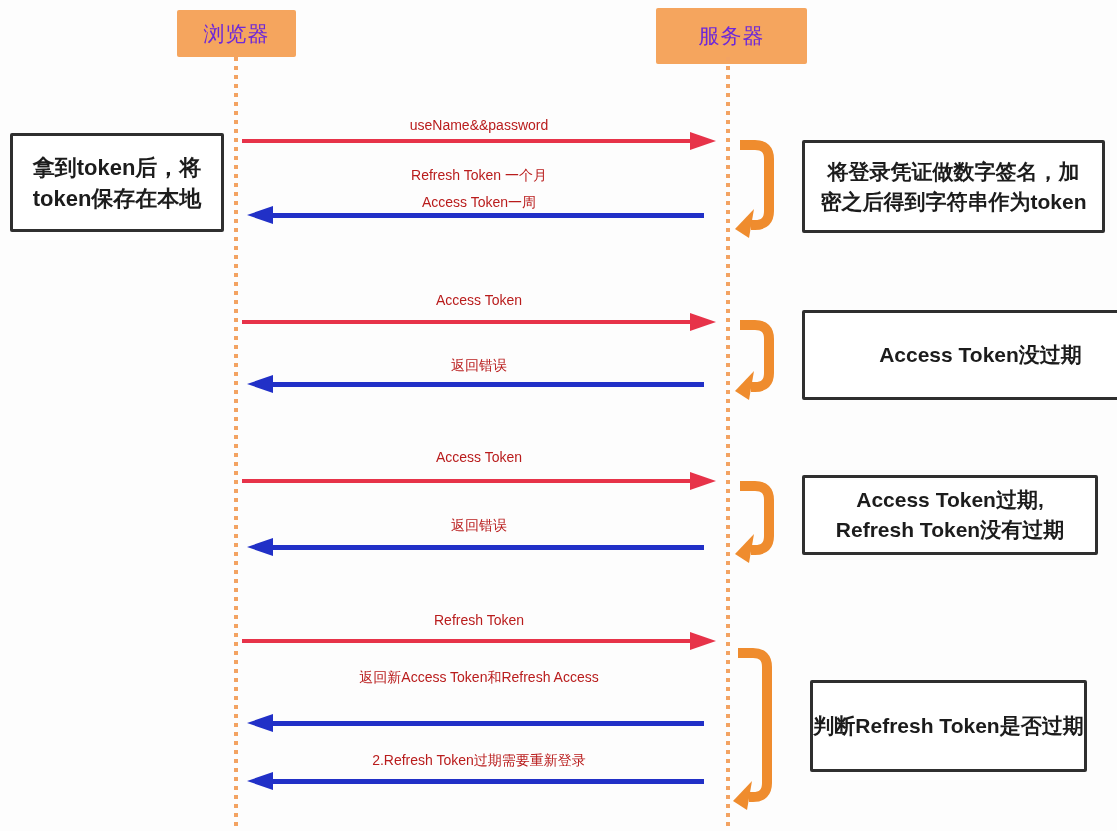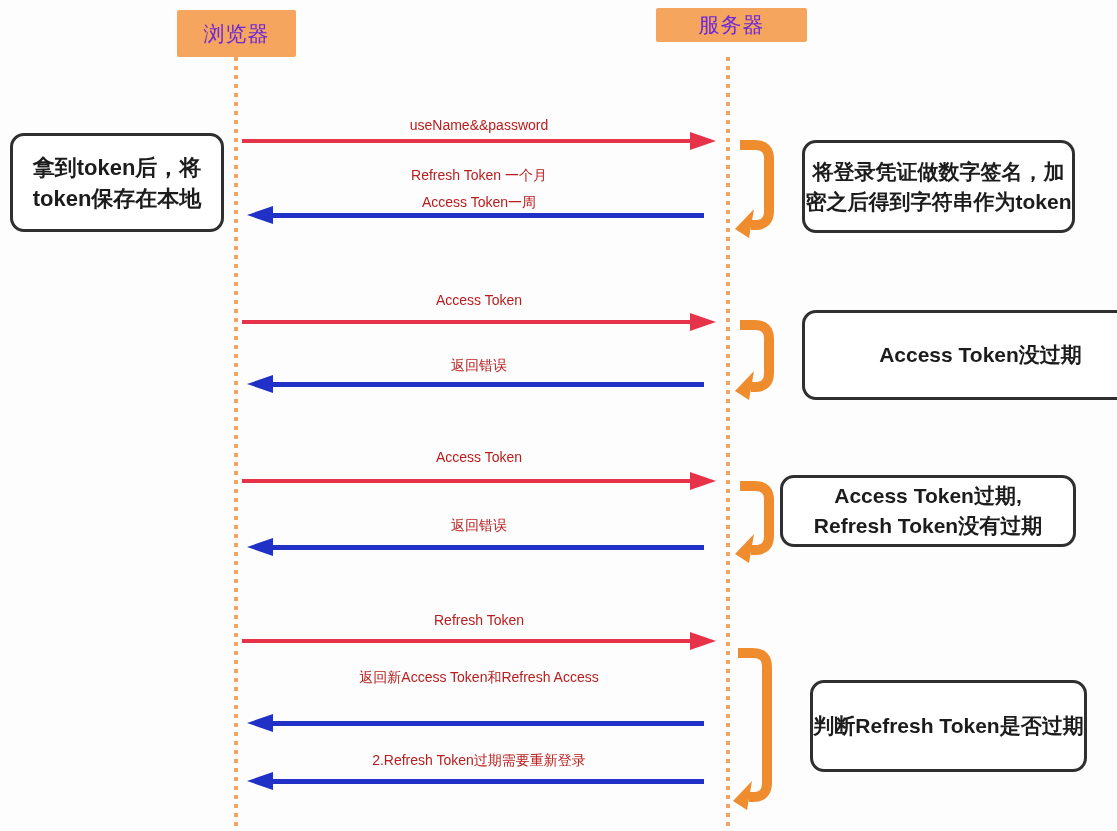--- a/index.html
+++ b/index.html
@@ -23,21 +23,21 @@
     border-radius: 2px;
     display: flex;
     align-items: center;
     justify-content: center;
     font-size: 21px;
     font-weight: 500;
     color: #6d28d9;
     letter-spacing: 1px;
   }
   .actor.browser { left: 177px; top: 10px; width: 119px; height: 47px; }
-  .actor.server  { left: 656px; top: 8px;  width: 151px; height: 34px; }
+  .actor.server  { left: 656px; top: 8px;  width: 151px; height: 56px; }
 
   
   .lifeline {
     position: absolute;
     top: 57px;
     width: 4px;
     height: 770px;
     background-image: repeating-linear-gradient(
       to bottom, #F3A362 0px, #F3A362 4px, transparent 4px, transparent 9px);
   }
@@ -74,36 +74,36 @@
     line-height: 27px;
     color: #b91c1c;
     white-space: nowrap;
   }
 
   
   .note {
     position: absolute;
     background: #ffffff;
     border: 3px solid #2f2f2f;
-    border-radius: 14px;
+    border-radius: 2px;
     display: flex;
     flex-direction: column;
     align-items: center;
     justify-content: center;
     font-weight: bold;
     font-size: 21px;
     line-height: 30px;
     color: #1c1c1c;
     text-align: center;
     white-space: nowrap;
   }
   .note.left-note { left: 10px;  top: 133px; width: 214px; height: 99px; font-size: 22px; line-height: 31px; }
-  .note.n1 { left: 802px; top: 140px; width: 273px; height: 93px; }
+  .note.n1 { left: 802px; top: 140px; width: 303px; height: 93px; }
   .note.n2 { left: 802px; top: 310px; width: 357px; height: 90px; text-align: right; }
-  .note.n3 { left: 780px; top: 475px; width: 296px; height: 72px; }
+  .note.n3 { left: 802px; top: 475px; width: 296px; height: 80px; }
   .note.n4 { left: 810px; top: 680px; width: 277px; height: 92px; }
 
   
   .bracket { position: absolute; }
   .bracket svg { overflow: visible; display: block; }
   .bracket.b1 { left: 736px; top: 138px; }
   .bracket.b2 { left: 736px; top: 318px; }
   .bracket.b3 { left: 736px; top: 479px; }
   .bracket.b4 { left: 734px; top: 646px; }
 </style>

